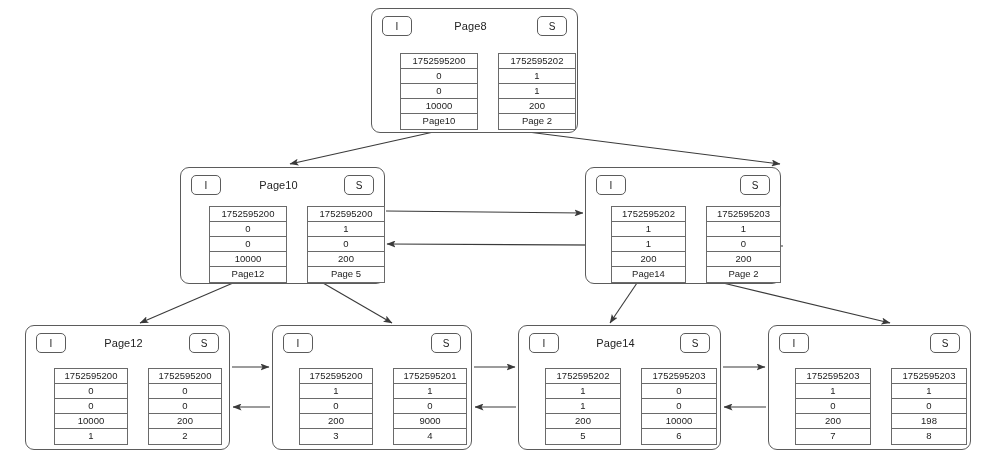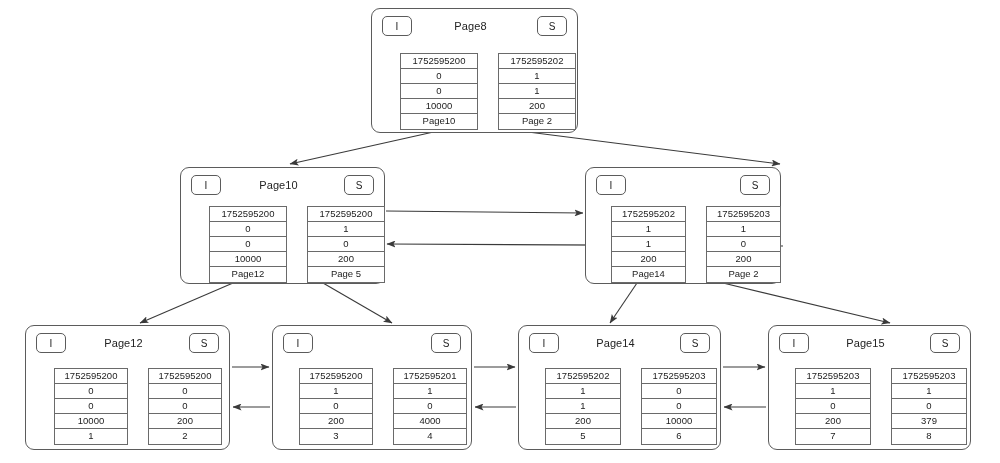--- a/index.html
+++ b/index.html
@@ -187,21 +187,21 @@
           <div class="cell key">1752595200</div>
           <div class="cell">1</div>
           <div class="cell">0</div>
           <div class="cell">200</div>
           <div class="cell">3</div>
         </div>
         <div class="slot" style="width: 74px;">
           <div class="cell key">1752595201</div>
           <div class="cell">1</div>
           <div class="cell">0</div>
-          <div class="cell">4000</div>
+          <div class="cell">9000</div>
           <div class="cell">4</div>
         </div>
       </div>
     </div>
     <div class="page-node" style="left: 518px; top: 325px; width: 203px; height: 125px;">
       <div class="tab i">I</div>
       <div class="tab s">S</div>
       <div class="page-title">Page14</div>
       <div class="slots" style="left: 26px; top: 42px;">
         <div class="slot" style="width: 76px;">
@@ -216,31 +216,30 @@
           <div class="cell">0</div>
           <div class="cell">0</div>
           <div class="cell">10000</div>
           <div class="cell">6</div>
         </div>
       </div>
     </div>
     <div class="page-node" style="left: 768px; top: 325px; width: 203px; height: 125px;">
       <div class="tab i">I</div>
       <div class="tab s">S</div>
-      <div class="page-title">Page15</div>
       <div class="slots" style="left: 26px; top: 42px;">
         <div class="slot" style="width: 76px;">
           <div class="cell key">1752595203</div>
           <div class="cell">1</div>
           <div class="cell">0</div>
           <div class="cell">200</div>
           <div class="cell">7</div>
         </div>
         <div class="slot" style="width: 76px;">
           <div class="cell key">1752595203</div>
           <div class="cell">1</div>
           <div class="cell">0</div>
-          <div class="cell">379</div>
+          <div class="cell">198</div>
           <div class="cell">8</div>
         </div>
       </div>
     </div>
   </div>
 
 </body></html>

